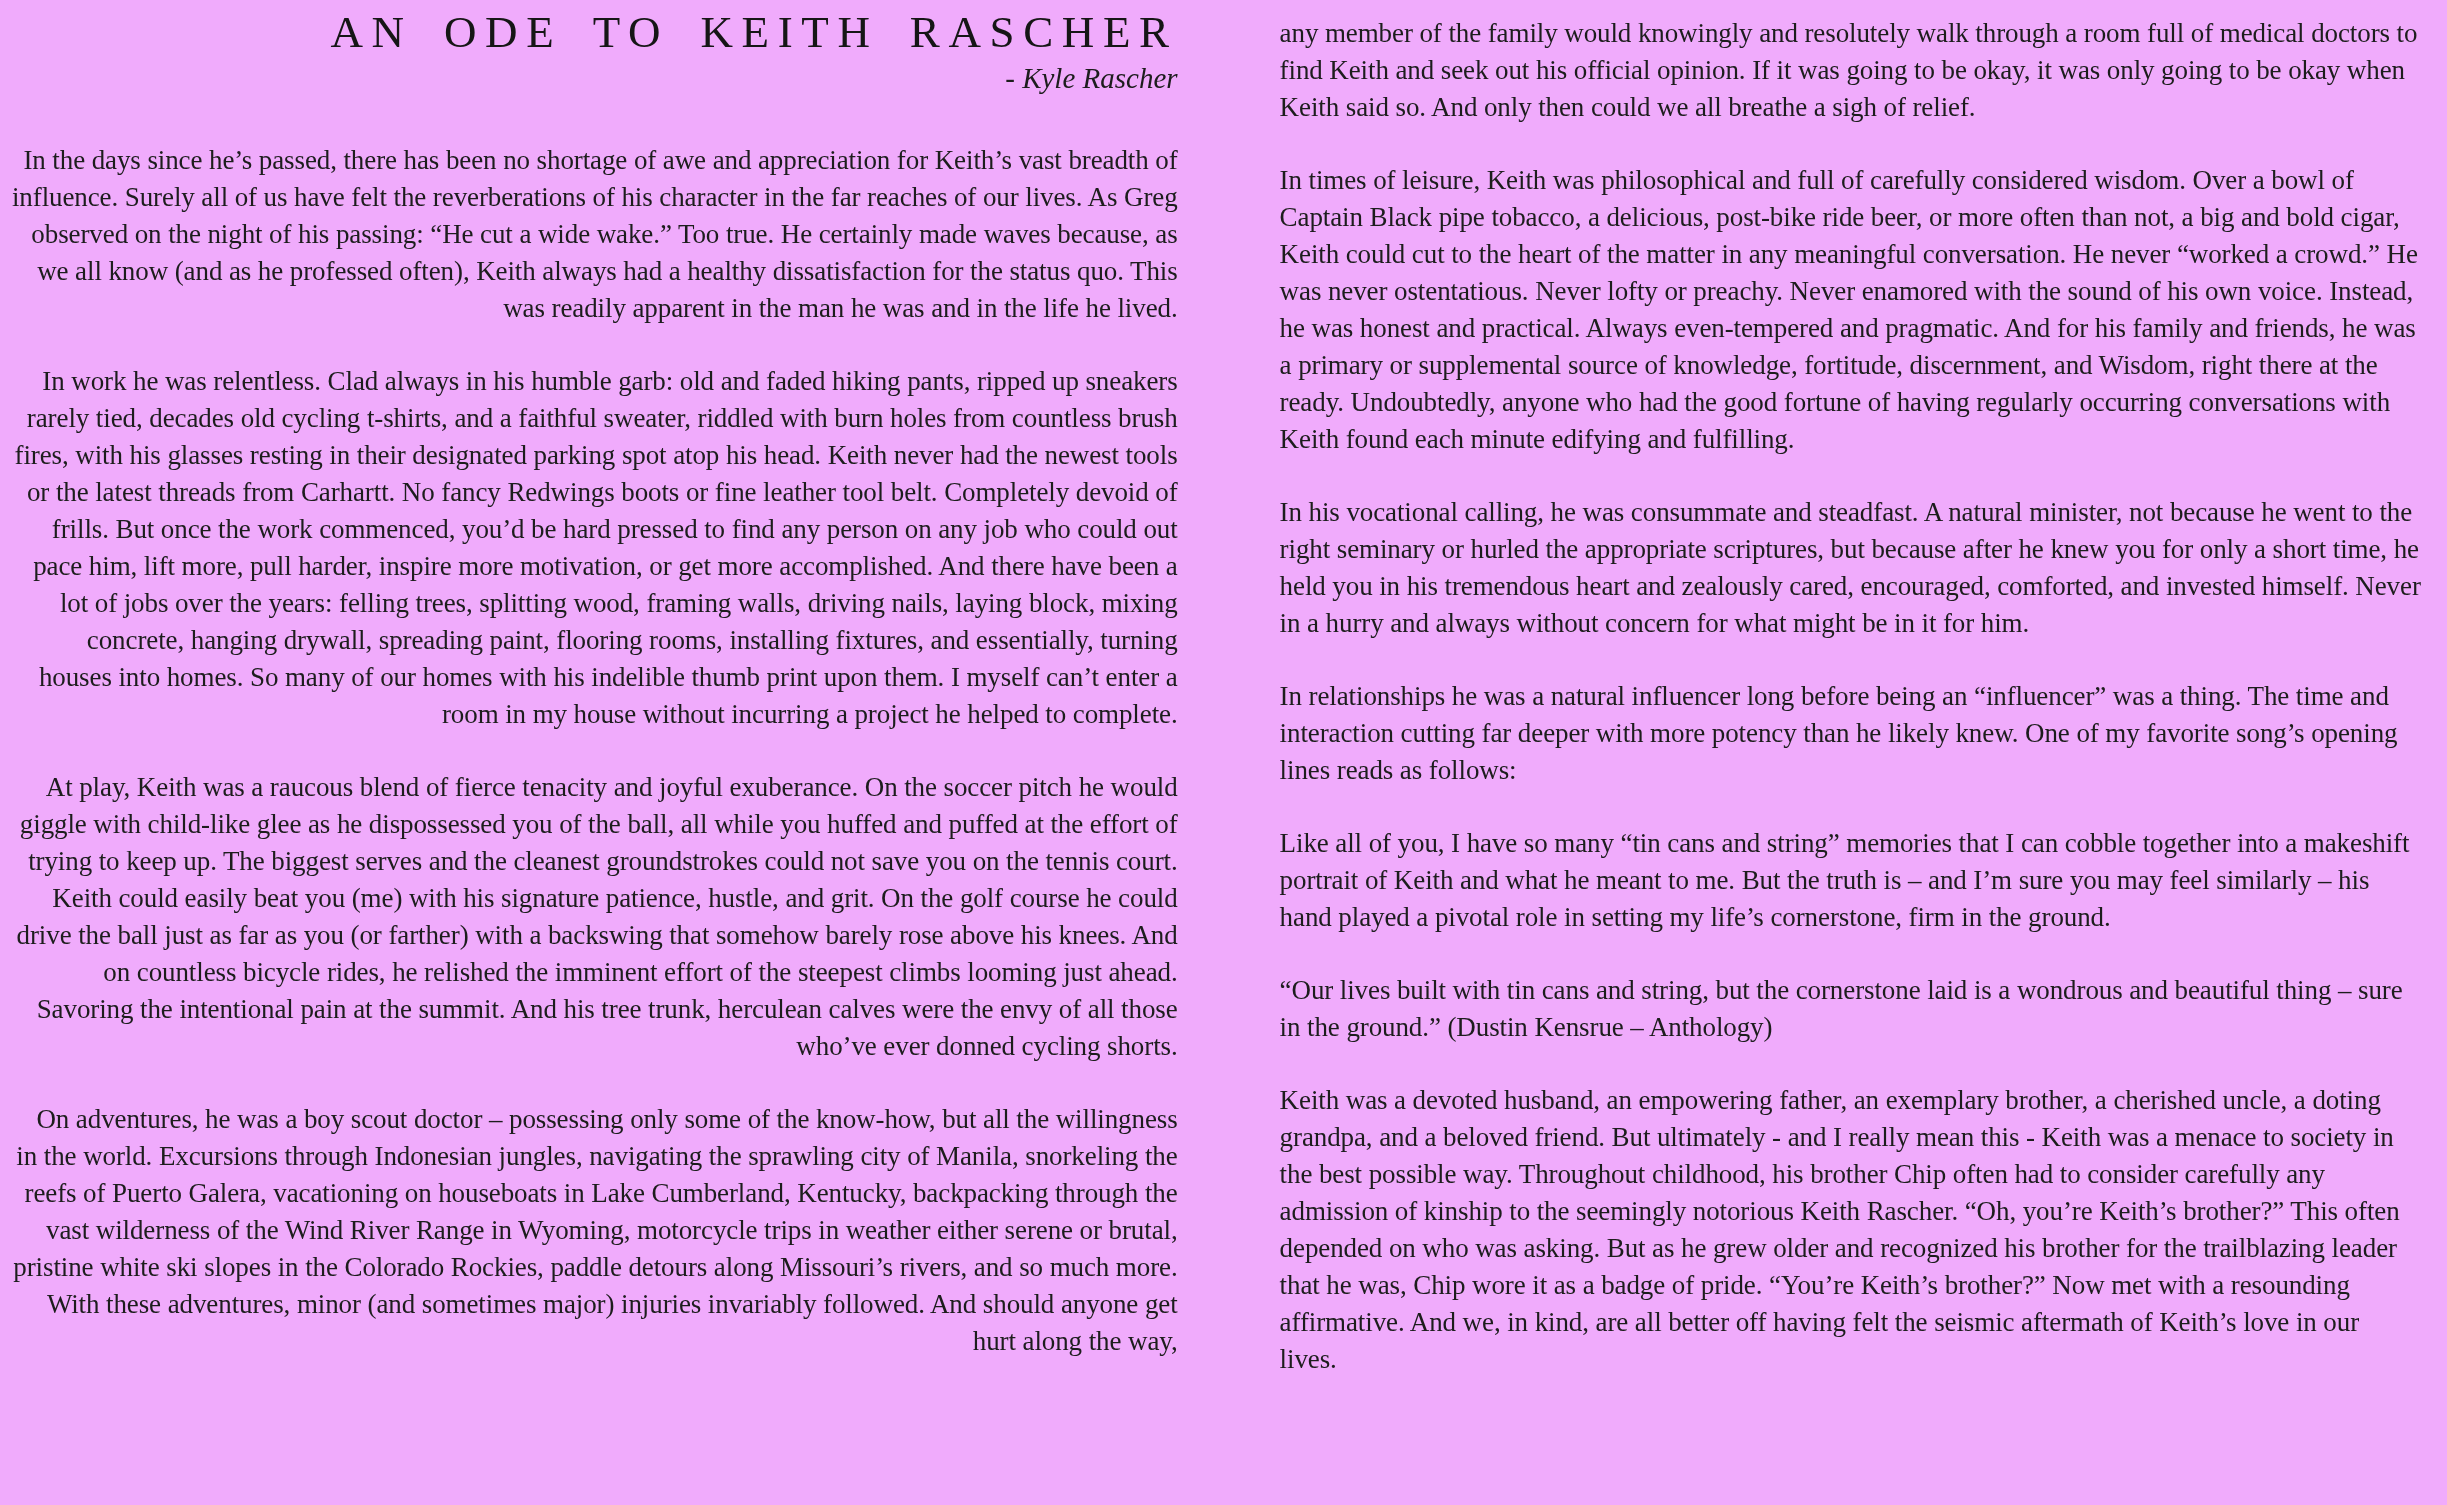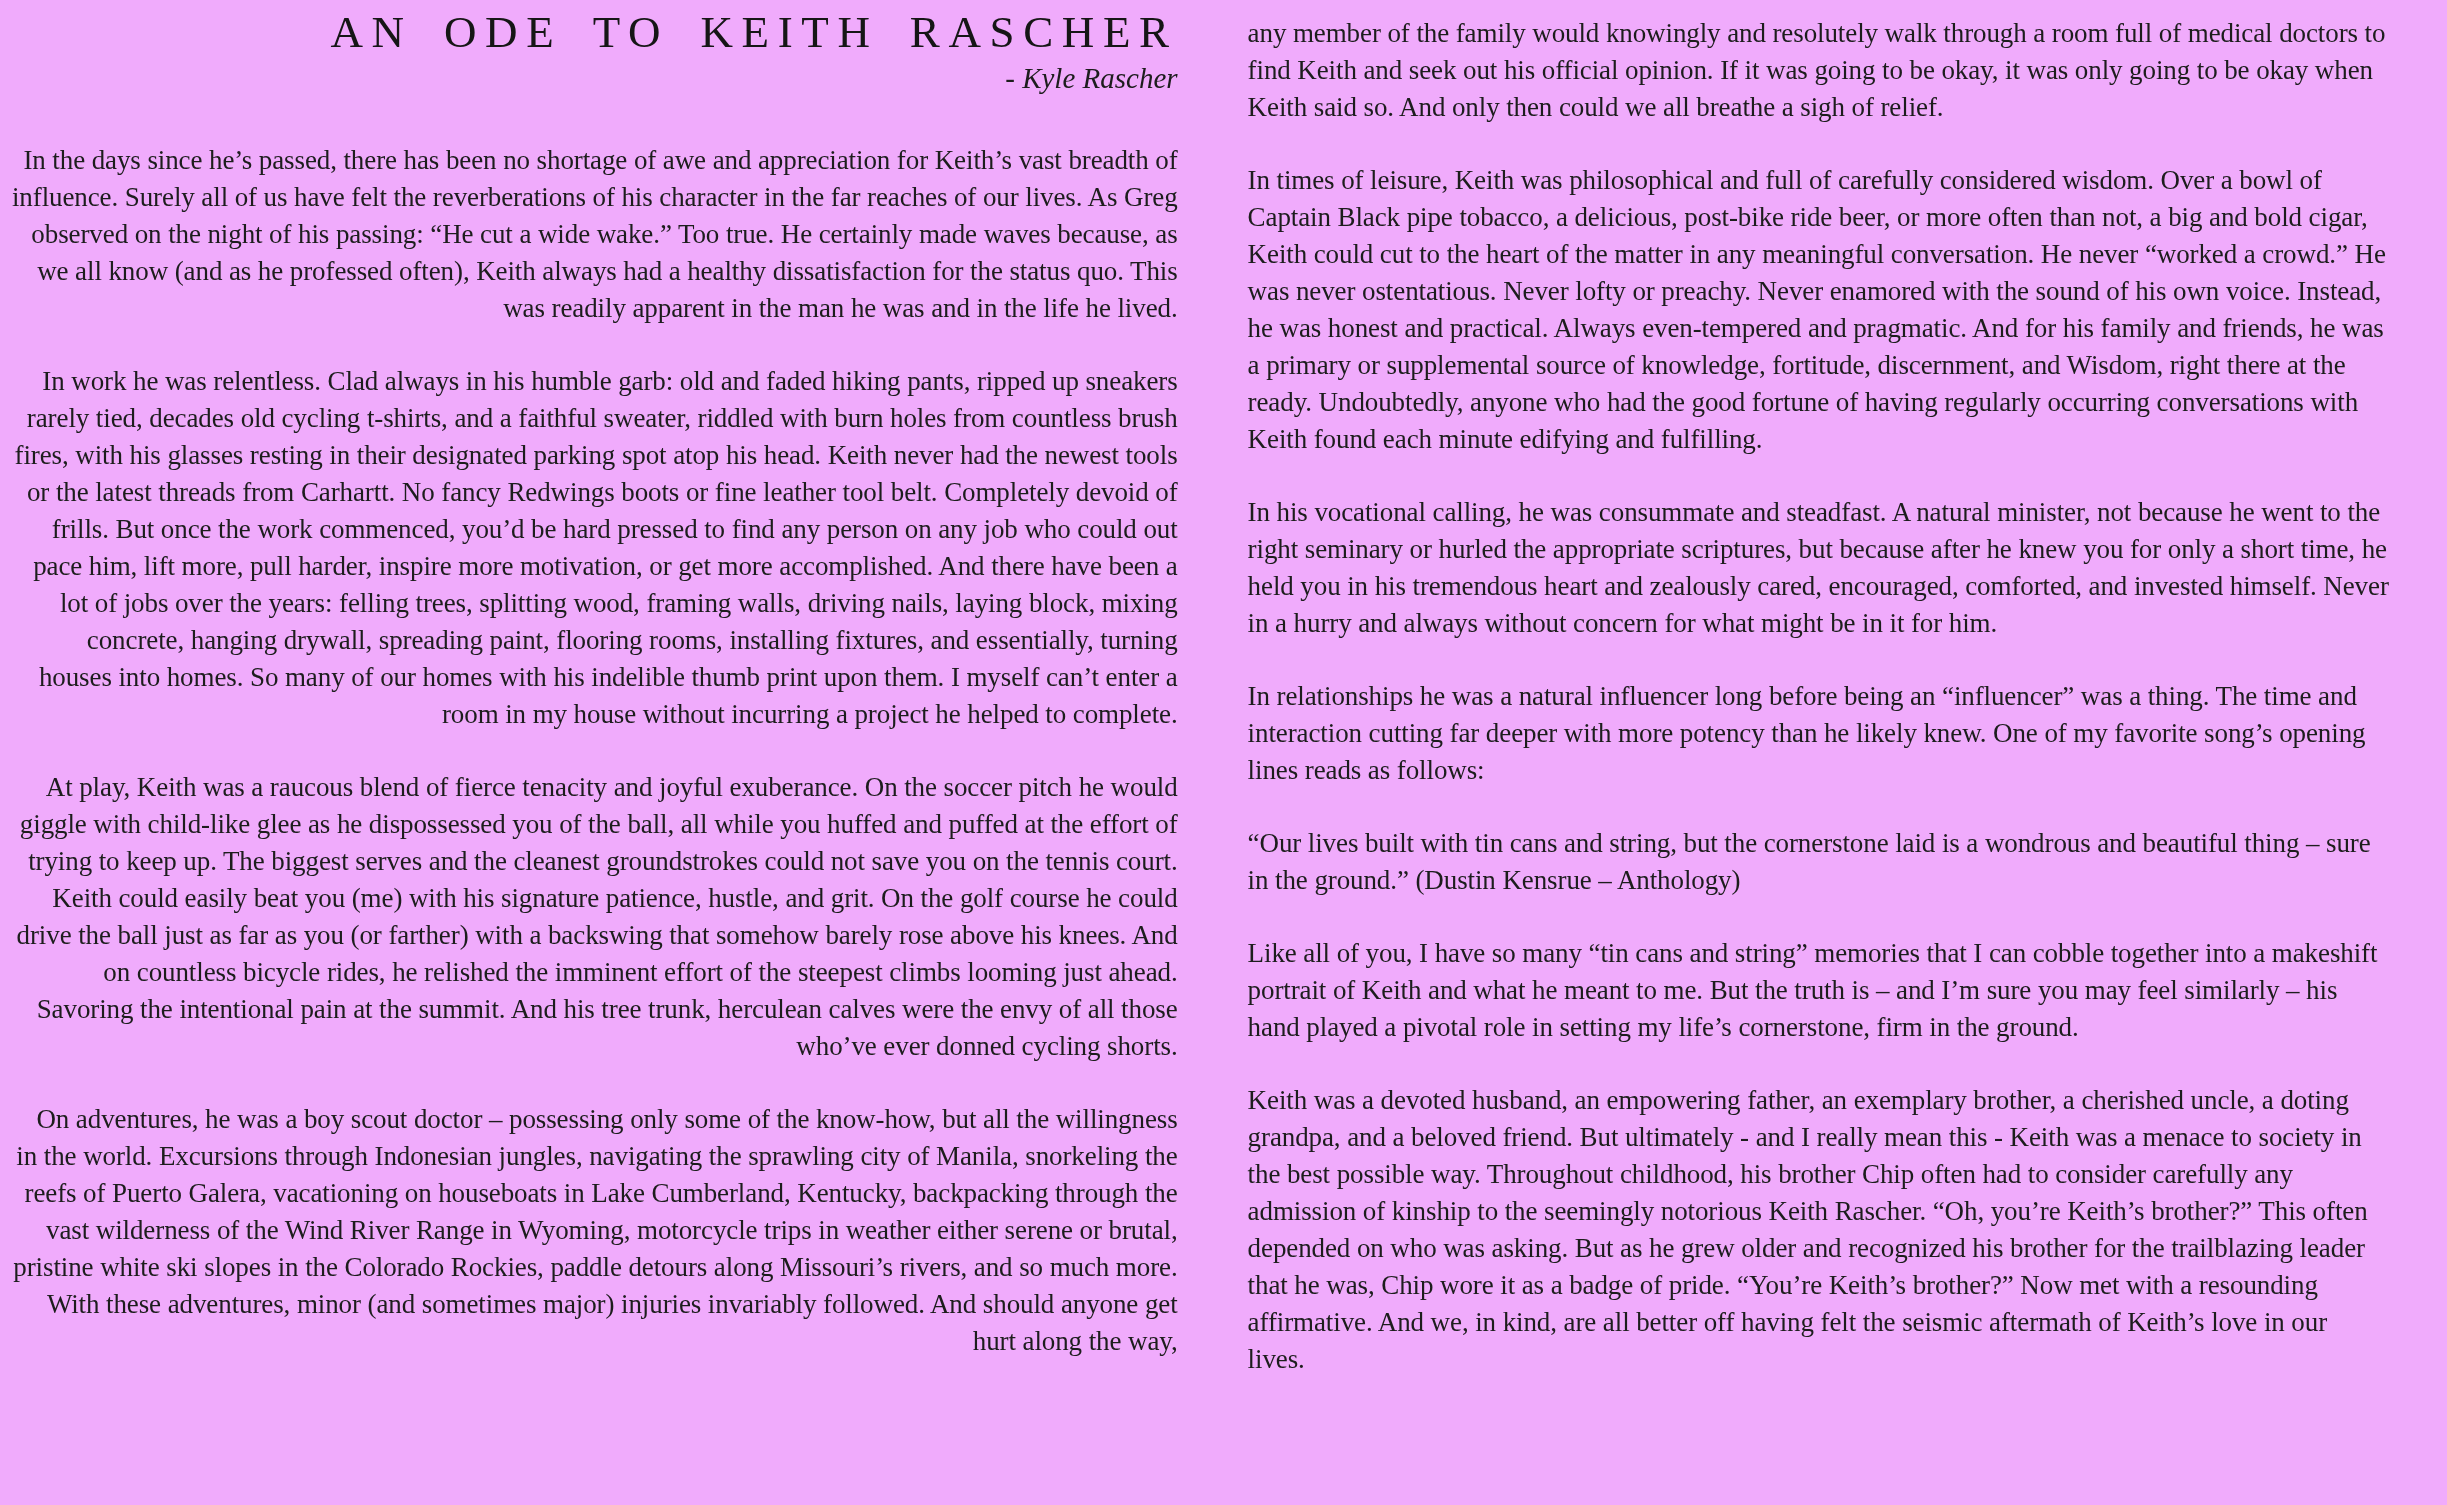--- a/index.html
+++ b/index.html
@@ -18,21 +18,21 @@
     display: flex;
     color: #1d1d1d;
     font-family: "Liberation Serif", "DejaVu Serif", serif;
   }
   .col-left {
     width: 1168px;
     flex: 0 0 1168px;
     text-align: right;
   }
   .col-right {
-    margin-left: 70px;
+    margin-left: 102px;
     width: 1143px;
     flex: 0 0 1143px;
     text-align: left;
     padding-top: 7.6px;
   }
   .doc-title {
     margin: 0;
     font-size: 45px;
     font-weight: normal;
     letter-spacing: 8.6px;
@@ -70,19 +70,19 @@
     <p>In work he was relentless. Clad always in his humble garb: old and faded hiking pants, ripped up sneakers rarely tied, decades old cycling t-shirts, and a faithful sweater, riddled with burn holes from countless brush fires, with his glasses resting in their designated parking spot atop his head. Keith never had the newest tools or the latest threads from Carhartt. No fancy Redwings boots or fine leather tool belt. Completely devoid of frills. But once the work commenced, you’d be hard pressed to find any person on any job who could out pace him, lift more, pull harder, inspire more motivation, or get more accomplished. And there have been a lot of jobs over the years: felling trees, splitting wood, framing walls, driving nails, laying block, mixing concrete, hanging drywall, spreading paint, flooring rooms, installing fixtures, and essentially, turning houses into homes. So many of our homes with his indelible thumb print upon them. I myself can’t enter a room in my house without incurring a project he helped to complete.</p>
     <p>At play, Keith was a raucous blend of fierce tenacity and joyful exuberance. On the soccer pitch he would giggle with child-like glee as he dispossessed you of the ball, all while you huffed and puffed at the effort of trying to keep up. The biggest serves and the cleanest groundstrokes could not save you on the tennis court. Keith could easily beat you (me) with his signature patience, hustle, and grit. On the golf course he could drive the ball just as far as you (or farther) with a backswing that somehow barely rose above his knees. And on countless bicycle rides, he relished the imminent effort of the steepest climbs looming just ahead. Savoring the intentional pain at the summit. And his tree trunk, herculean calves were the envy of all those who’ve ever donned cycling shorts.</p>
     <p>On adventures, he was a boy scout doctor – possessing only some of the know-how, but all the willingness in the world. Excursions through Indonesian jungles, navigating the sprawling city of Manila, snorkeling the reefs of Puerto Galera, vacationing on houseboats in Lake Cumberland, Kentucky, backpacking through the vast wilderness of the Wind River Range in Wyoming, motorcycle trips in weather either serene or brutal, pristine white ski slopes in the Colorado Rockies, paddle detours along Missouri’s rivers, and so much more. With these adventures, minor (and sometimes major) injuries invariably followed. And should anyone get hurt along the way,</p>
   </div>
 
   <div class="col-right body-text">
     <p>any member of the family would knowingly and resolutely walk through a room full of medical doctors to find Keith and seek out his official opinion. If it was going to be okay, it was only going to be okay when Keith said so. And only then could we all breathe a sigh of relief.</p>
     <p>In times of leisure, Keith was philosophical and full of carefully considered wisdom. Over a bowl of Captain Black pipe tobacco, a delicious, post-bike ride beer, or more often than not, a big and bold cigar, Keith could cut to the heart of the matter in any meaningful conversation. He never “worked a crowd.” He was never ostentatious. Never lofty or preachy. Never enamored with the sound of his own voice. Instead, he was honest and practical. Always even-tempered and pragmatic. And for his family and friends, he was a primary or supplemental source of knowledge, fortitude, discernment, and Wisdom, right there at the ready. Undoubtedly, anyone who had the good fortune of having regularly occurring conversations with Keith found each minute edifying and fulfilling.</p>
     <p>In his vocational calling, he was consummate and steadfast. A natural minister, not because he went to the right seminary or hurled the appropriate scriptures, but because after he knew you for only a short time, he held you in his tremendous heart and zealously cared, encouraged, comforted, and invested himself. Never in a hurry and always without concern for what might be in it for him.</p>
     <p>In relationships he was a natural influencer long before being an “influencer” was a thing. The time and interaction cutting far deeper with more potency than he likely knew. One of my favorite song’s opening lines reads as follows:</p>
+    <p>Like all of you, I have so many “tin cans and string” memories that I can cobble together into a makeshift portrait of Keith and what he meant to me. But the truth is – and I’m sure you may feel similarly – his hand played a pivotal role in setting my life’s cornerstone, firm in the ground.</p>
     <p>“Our lives built with tin cans and string, but the cornerstone laid is a wondrous and beautiful thing – sure in the ground.”  (Dustin Kensrue – Anthology)</p>
-    <p>Like all of you, I have so many “tin cans and string” memories that I can cobble together into a makeshift portrait of Keith and what he meant to me. But the truth is – and I’m sure you may feel similarly – his hand played a pivotal role in setting my life’s cornerstone, firm in the ground.</p>
     <p>Keith was a devoted husband, an empowering father, an exemplary brother, a cherished uncle, a doting grandpa, and a beloved friend. But ultimately - and I really mean this - Keith was a menace to society in the best possible way. Throughout childhood, his brother Chip often had to consider carefully any admission of kinship to the seemingly notorious Keith Rascher. “Oh, you’re Keith’s brother?” This often depended on who was asking. But as he grew older and recognized his brother for the trailblazing leader that he was, Chip wore it as a badge of pride. “You’re Keith’s brother?” Now met with a resounding affirmative. And we, in kind, are all better off having felt the seismic aftermath of Keith’s love in our lives.</p>
   </div>
 
 </div>
 
 
 </body></html>

